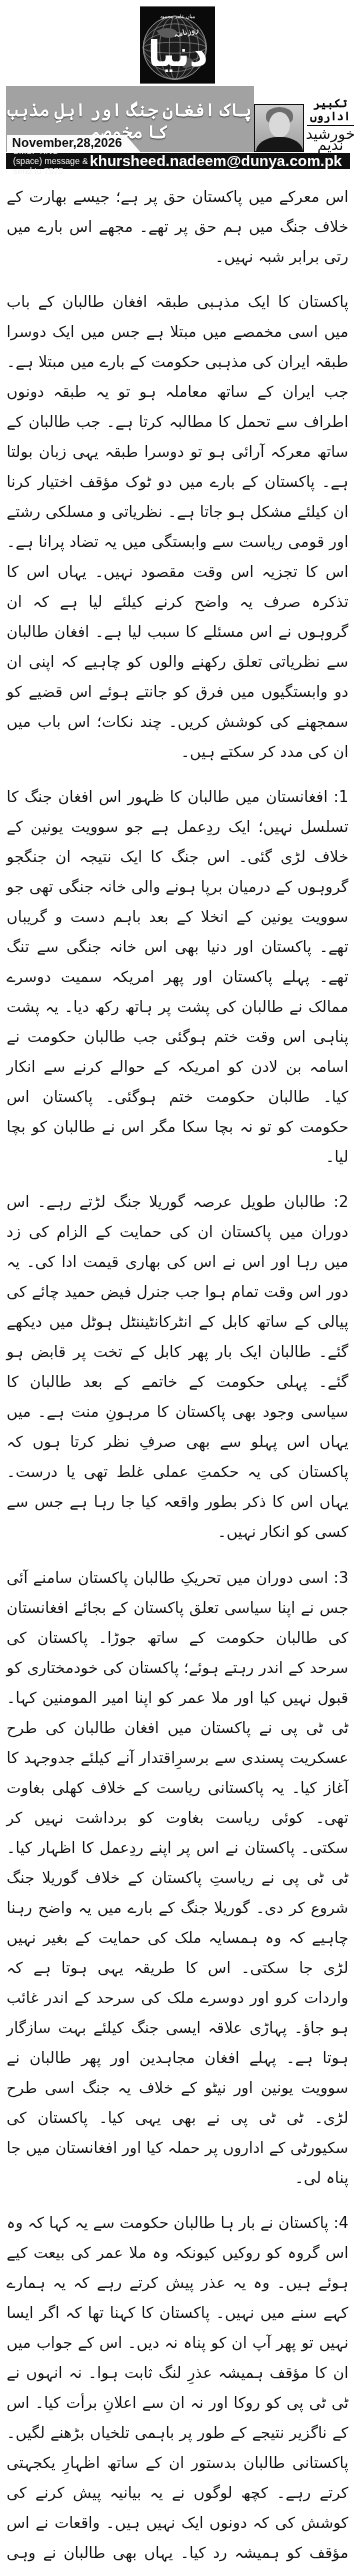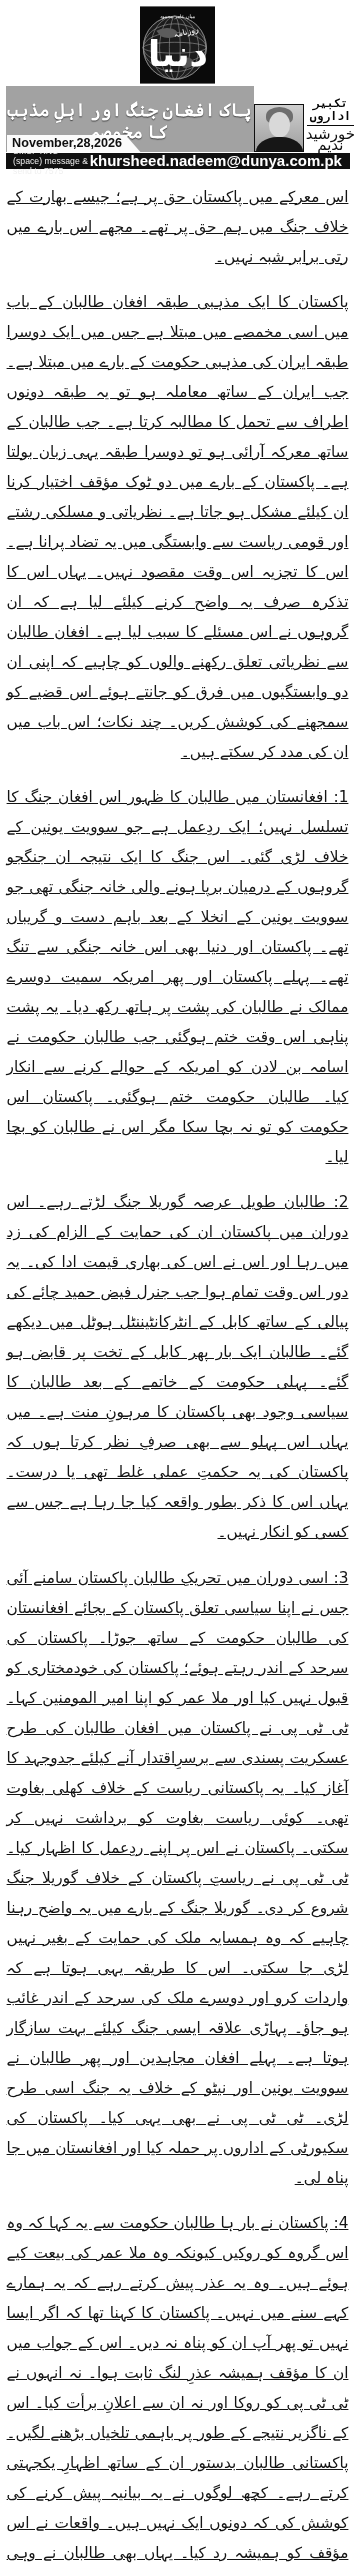--- a/index.html
+++ b/index.html
@@ -72,21 +72,21 @@
   .photo-hair{position:absolute;top:2.2px;left:11px;width:27px;height:17.5px;border-radius:50% 50% 42% 42%;background:#6e6e6e;}
   .photo-face{position:absolute;top:7px;left:14px;width:21px;height:25px;border-radius:50% 50% 46% 46%;background:#d9d9d9;}
   .photo-suit{position:absolute;bottom:-1.1px;left:1.1px;width:47px;height:15.3px;border-radius:46% 46% 0 0 / 100% 100% 0 0;background:#161616;}
   .author-meta{
     flex:1;
     text-align:center;
     direction:rtl;
     padding-bottom:1.1px;
   }
   .column-name{
-    font-family:Liberation Mono, monospace;
+    font-family:Liberation Serif, serif;
     font-weight:bold;
     color:#050505;
     font-size:11.5px;
     line-height:13px;
   }
   .column-rule{
     height:1.6px;background:#0a0a0a;margin:1.6px 1.1px 2.7px 1.1px;border:none;
   }
   .author-name{
     font-family:"DejaVu Sans", sans-serif;
@@ -112,21 +112,20 @@
     direction:rtl;
     padding:13px 6.6px 0 6.6px;
     font-family:"DejaVu Sans", sans-serif;
     color:#141414;
     font-size:15.3px;
     line-height:30px;
     text-align:justify;
   }
   .article-body p{
     margin:0 0 15.3px 0;
-    text-decoration:underline;
   }
 </style>
 </head>
 <body>
 
 <div class="page">
 
   <svg class="masthead" viewBox="0 0 138 142">
     <rect x="0" y="0" width="138" height="142" fill="#0a0a0a"></rect>
     <g stroke="#8f8f8f" stroke-width="1.2" fill="none">

